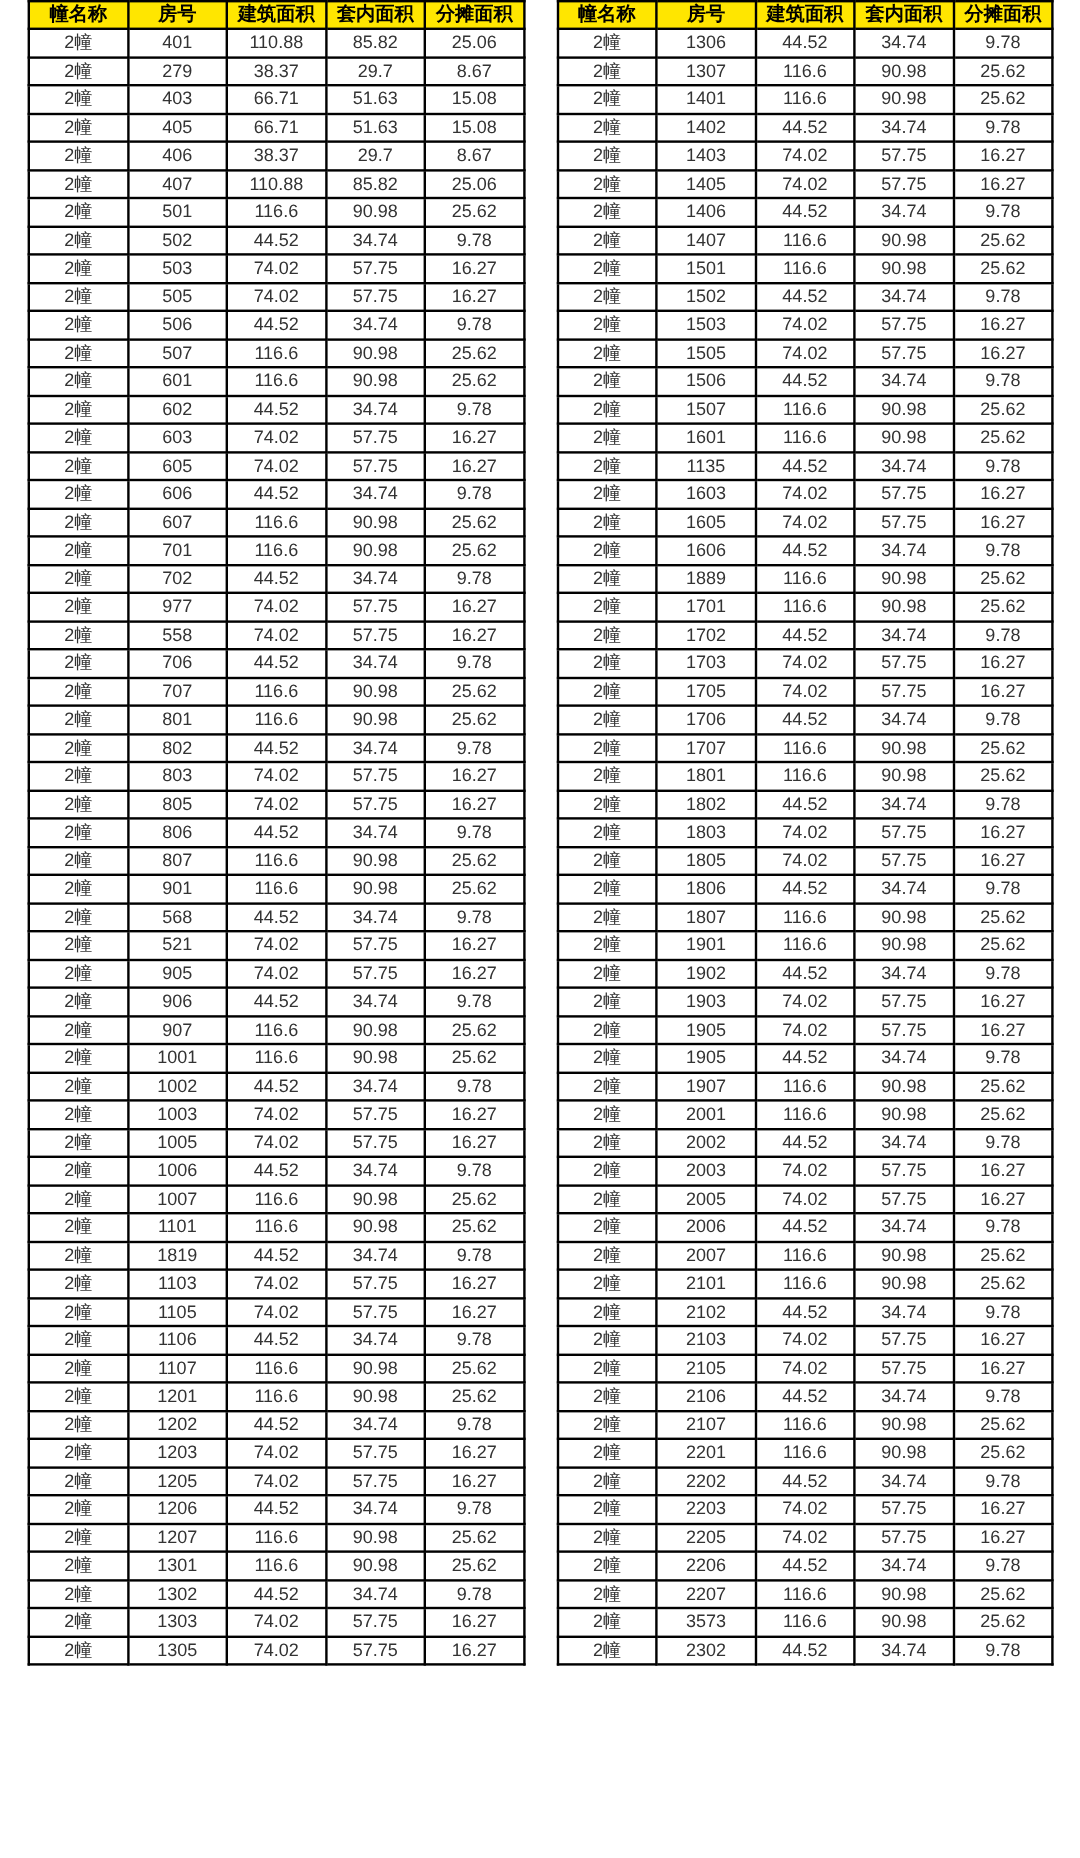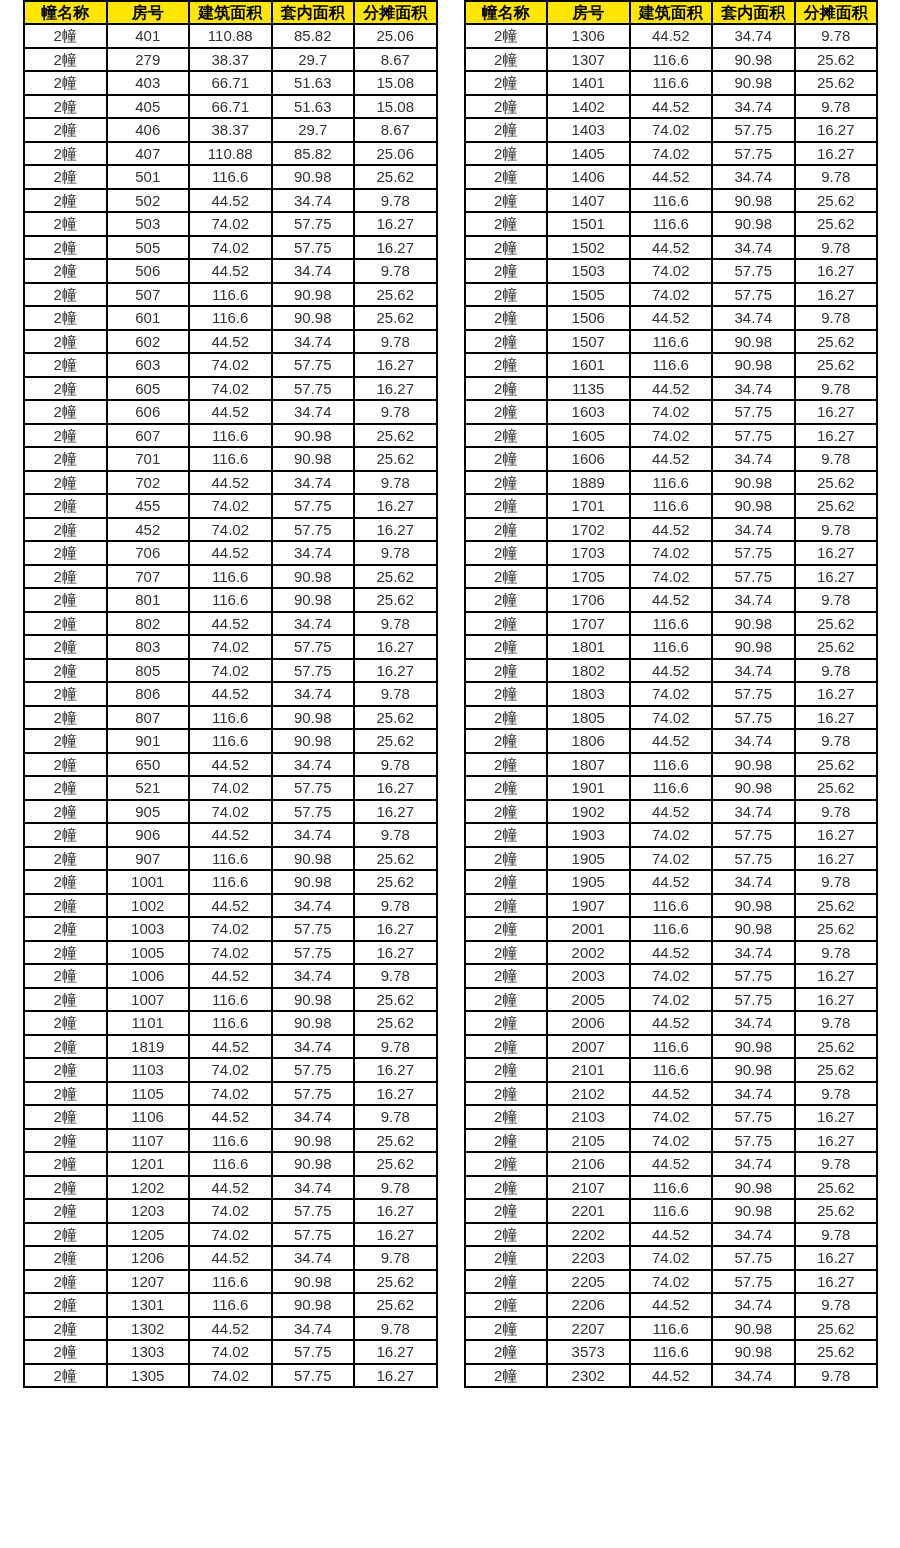--- a/index.html
+++ b/index.html
@@ -214,28 +214,28 @@
           </tr>
           <tr>
             <td>2幢</td>
             <td>702</td>
             <td>44.52</td>
             <td>34.74</td>
             <td>9.78</td>
           </tr>
           <tr>
             <td>2幢</td>
-            <td>455</td>
-            <td>74.02</td>
-            <td>57.75</td>
-            <td>16.27</td>
-          </tr>
-          <tr>
-            <td>2幢</td>
-            <td>452</td>
+            <td>977</td>
+            <td>74.02</td>
+            <td>57.75</td>
+            <td>16.27</td>
+          </tr>
+          <tr>
+            <td>2幢</td>
+            <td>558</td>
             <td>74.02</td>
             <td>57.75</td>
             <td>16.27</td>
           </tr>
           <tr>
             <td>2幢</td>
             <td>706</td>
             <td>44.52</td>
             <td>34.74</td>
             <td>9.78</td>
@@ -291,21 +291,21 @@
           </tr>
           <tr>
             <td>2幢</td>
             <td>901</td>
             <td>116.6</td>
             <td>90.98</td>
             <td>25.62</td>
           </tr>
           <tr>
             <td>2幢</td>
-            <td>650</td>
+            <td>568</td>
             <td>44.52</td>
             <td>34.74</td>
             <td>9.78</td>
           </tr>
           <tr>
             <td>2幢</td>
             <td>521</td>
             <td>74.02</td>
             <td>57.75</td>
             <td>16.27</td>

